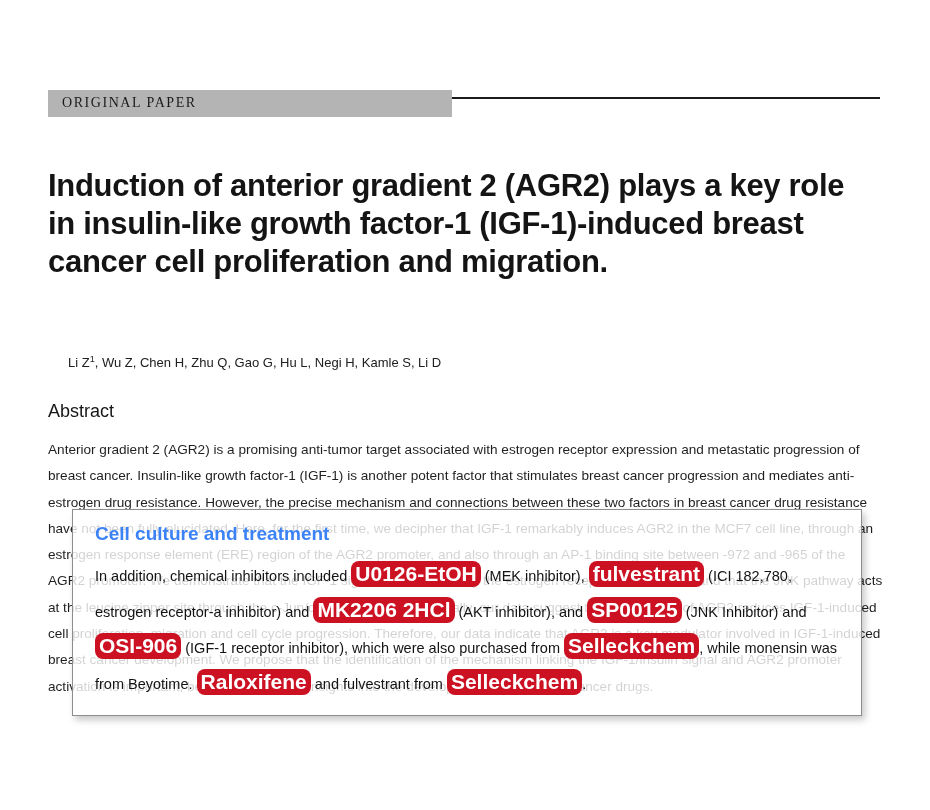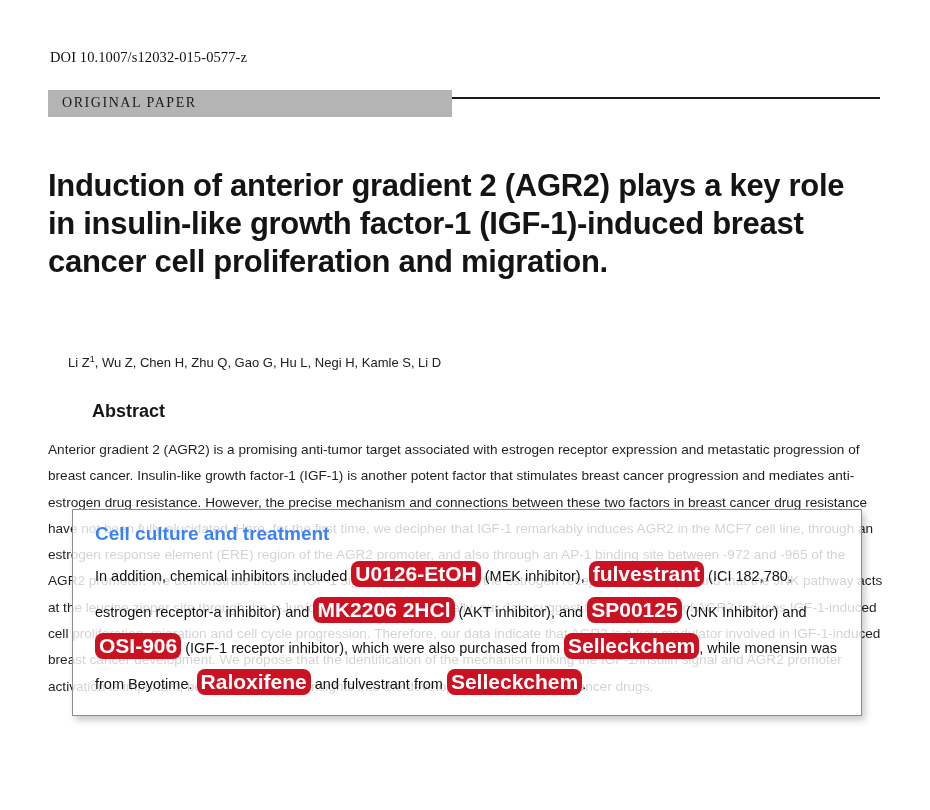--- a/index.html
+++ b/index.html
@@ -80,23 +80,22 @@
     margin-left: 20px;
   }
   .authors sup { font-size: 9px; vertical-align: super; }
 
   
   .abstract-heading {
     position: absolute;
     left: 48px;
     top: 401px;
     font-size: 18px;
-    font-weight: bold;
+    font-weight: normal;
     color: #161616;
-    margin-left: 44px;
   }
 
   .abstract-body {
     position: absolute;
     left: 48px;
     top: 437px;
     width: 836px;
     font-size: 13.6px;
     line-height: 26.3px;
     color: #1f1f1f;
@@ -143,21 +142,20 @@
     padding: 1px 4px 2px 4px;
     line-height: 1;
     white-space: nowrap;
     border-radius: 8px;
   }
 </style>
 </head>
 <body>
 
 <div class="journal-meta">
-  <div>DOI 10.1007/s12032-015-0577-z</div>
 </div>
 
 <div class="header-rule"></div>
 
 <div class="paper-kind-bar">
   <div class="paper-kind-label">ORIGINAL PAPER</div>
 </div>
 
 <h1 class="paper-title">Induction of anterior gradient 2 (AGR2) plays a key role in insulin-like growth factor-1 (IGF-1)-induced breast cancer cell proliferation and migration.</h1>
 

